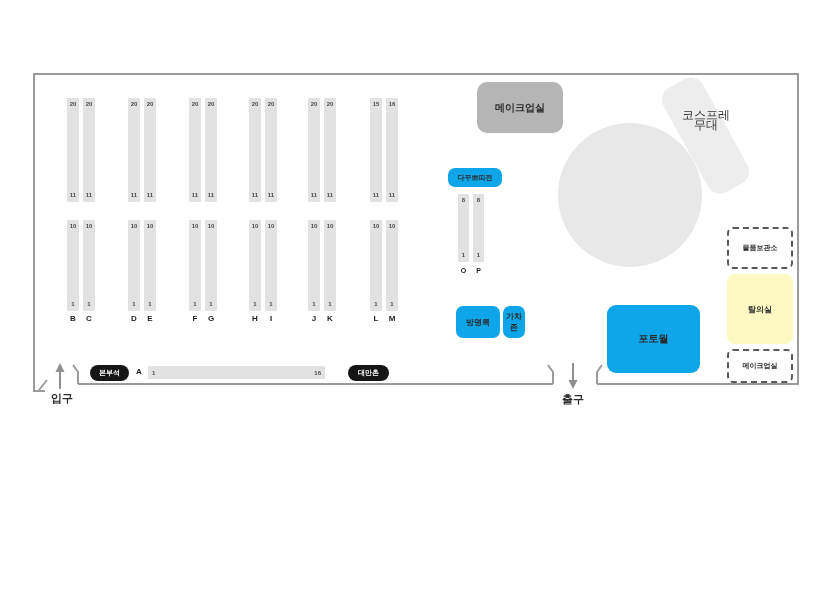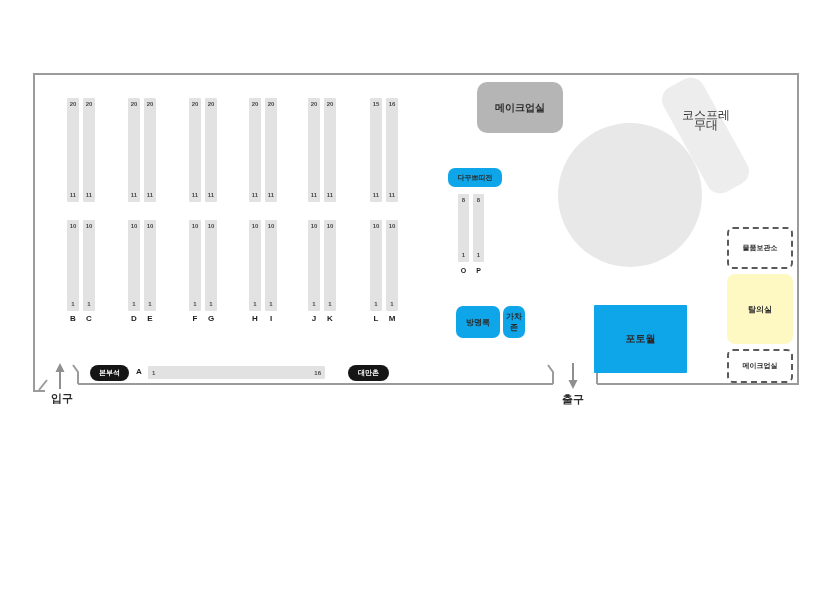--- a/index.html
+++ b/index.html
@@ -242,21 +242,21 @@
   <div class="area dashed-box" style="left:727px;top:349px;width:66px;height:34px;box-sizing:border-box;">
     <span>메이크업실</span>
   </div>
 
   <div class="area light-box" style="left:456px;top:306px;width:44px;height:32px;">
     <span>방명록</span>
   </div>
   <div class="area light-box" style="left:503px;top:306px;width:22px;height:32px;">
     <span>가차존</span>
   </div>
-  <div class="area light-box" style="left:594px;top:305px;width:93px;height:68px;font-size:10px;border-radius:1px;font-family:Liberation Mono, monospace;">
+  <div class="area light-box" style="left:607px;top:305px;width:93px;height:68px;font-size:10px;border-radius:9px;font-family:Liberation Mono, monospace;">
     <span>포토월</span>
   </div>
 
 
   <div class="pill" style="left:90px;top:365px;width:39px;height:16px;">
     <span>본부석</span>
   </div>
   <div class="abs" style="left:133px;top:367px;width:12px;font-size:8px;font-weight:bold;color:#1c1c1c;text-align:center;">A</div>
   <div class="hstrip" style="left:148px;top:366px;width:177px;height:13px;">
     <span class="n first">1</span>

